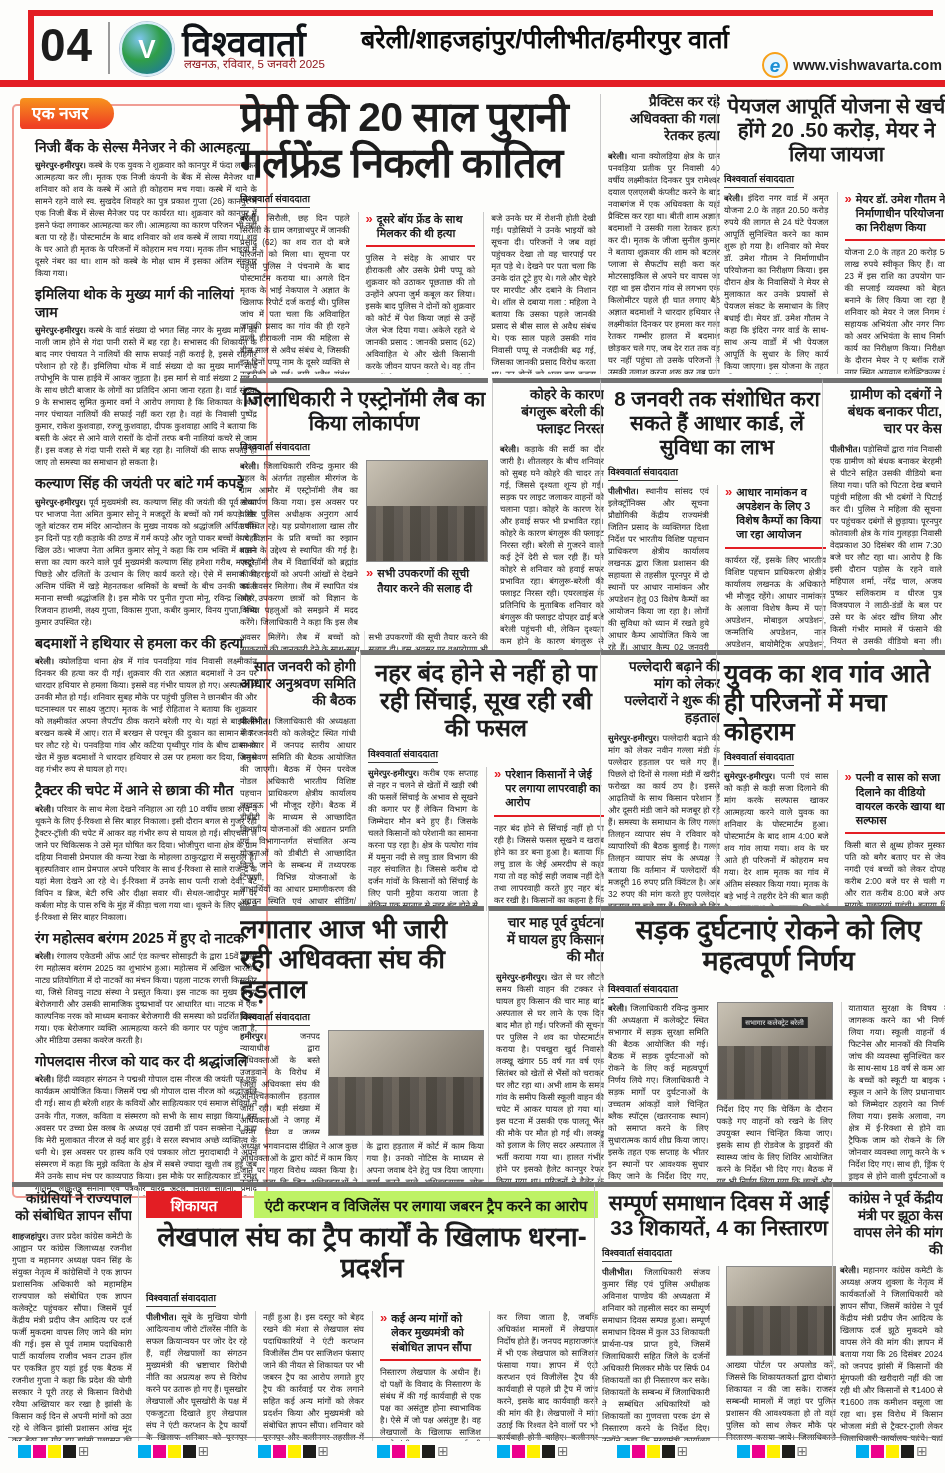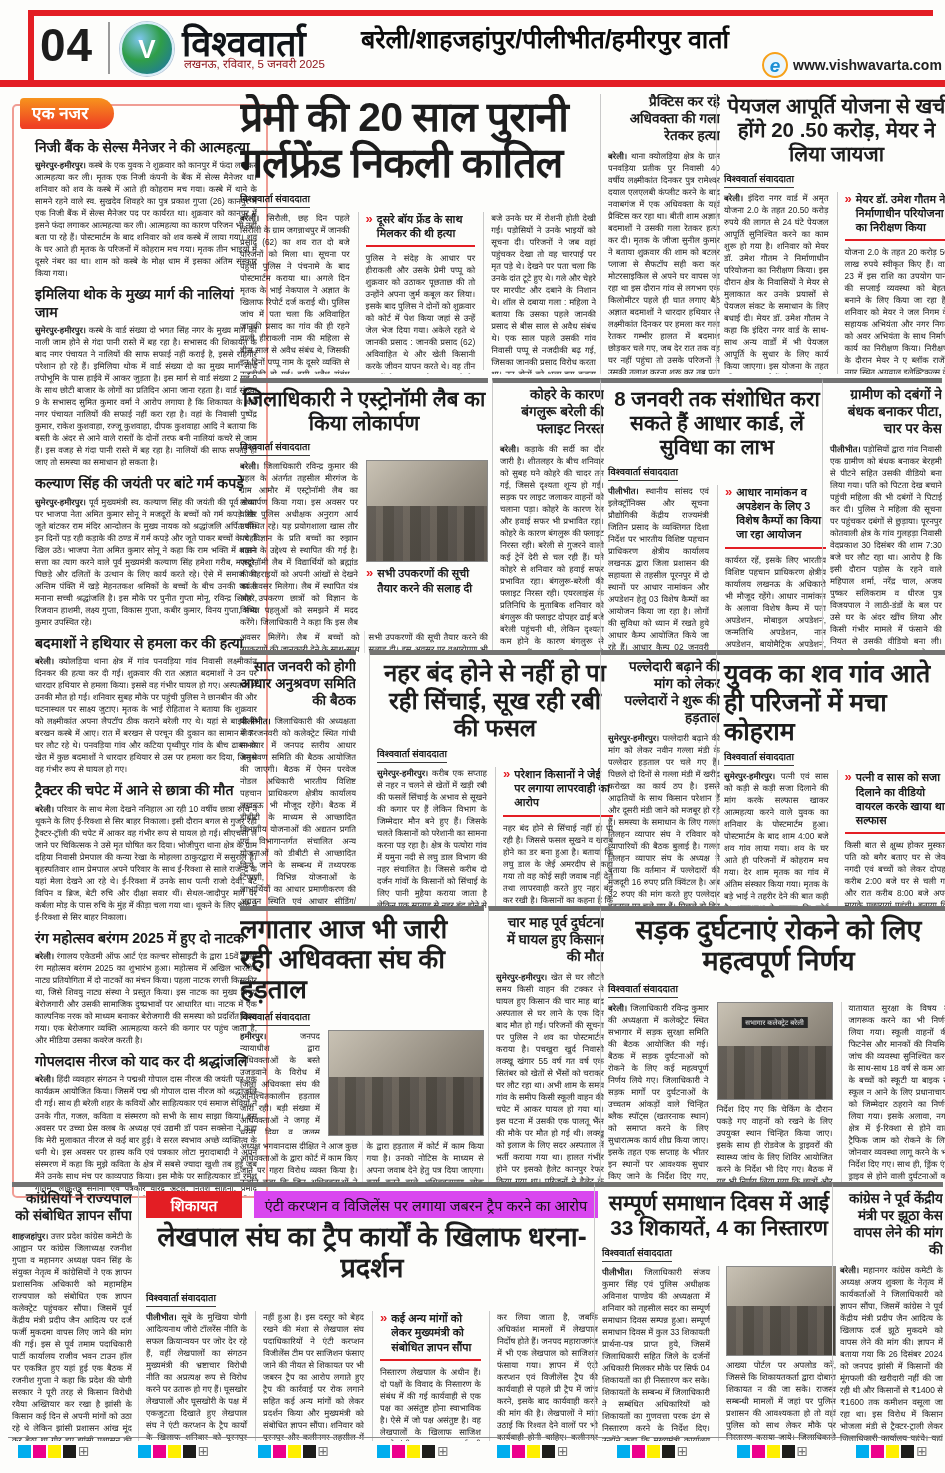--- a/index.html
+++ b/index.html
@@ -47,21 +47,21 @@
       border:1px solid #888;position:relative;flex-shrink:0}
   .photo .ph-label{position:absolute;left:50%;top:14%;transform:translateX(-50%);
       background:#262626;color:#eee;font-size:7px;padding:1px 4px;white-space:nowrap}
   .photo .ph-people{position:absolute;bottom:0;left:0;right:0;height:55%;
       background:repeating-linear-gradient(90deg,#4a4540 0 9px,#5d564e 9px 16px,#39352f 16px 27px);opacity:.75}
   .vsep{border-left:1px solid #c9c9c9;padding-left:7px}
   .hsep{border-top:5px solid #737373;padding-top:4px}
   
   .shikayat-box{background:var(--red);color:#fff;font-size:15px;font-weight:700;
       display:flex;align-items:center;justify-content:center;width:96px;height:27px;flex-shrink:0}
-  .cream-strip{background:#d946ef;color:#141414;font-size:14.5px;font-weight:400;
+  .cream-strip{background:#bef264;color:#141414;font-size:14.5px;font-weight:700;
       display:flex;align-items:center;justify-content:center;flex-grow:1;height:27px}
   
   .print-rule{position:absolute;left:8px;top:1437px;width:929px;height:1px;background:#8d8d8d}
   .cbars{position:absolute;left:18px;top:1444px;width:910px;display:flex;justify-content:space-between}
   .cgroup{display:flex;gap:2px;align-items:center}
   .sq{width:13px;height:13px}
   .sq.c{background:#00adee}.sq.m{background:#ec008c}.sq.y{background:#ffef00}.sq.k{background:#1d1d1b}
   .reg{font-size:14px;color:#777;line-height:1}
   :root{--red:#e31e24}
 </style>
@@ -212,21 +212,21 @@
     </p>
   </div>
 
   <div class="abs hsep" style="left:240px;top:650px;width:116px;height:252px">
     <h4 class="h-sm">सात जनवरी को होगी आधार अनुश्रवण समिति की बैठक</h4>
     <p class="body-txt" style="margin:5px 0 0">
       <b class="city">पीलीभीत।</b> <span>जिलाधिकारी की अध्यक्षता में 7 जनवरी को कलेक्ट्रेट स्थित गांधी सभागार में जनपद स्तरीय आधार अनुश्रवण समिति की बैठक आयोजित की जाएगी। बैठक में ऐमन परवेज नोडल अधिकारी भारतीय विशिष्ट पहचान प्राधिकरण क्षेत्रीय कार्यालय लखनऊ भी मौजूद रहेंगे। बैठक में डीबीटी के माध्यम से आच्छादित विभागीय योजनाओं की अद्यतन प्रगति एवं विभागान्तर्गत संचालित अन्य योजनाओं को डीबीटी से आच्छादित किये जाने के सम्बन्ध में तथ्यपरक टिप्पणी, विभिन्न योजनाओं के लाभार्थियों का आधार प्रमाणीकरण की अद्यतन स्थिति एवं आधार सीडिंग/डीबीटी से वंचित परिवारों की योजनावार समीक्षा की जायेगी। जिलाधिकारी ने सभी सम्बन्धित अधिकारियों को बैठक में समय से उपस्थित होने के निर्देश दिए हैं।</span>
     </p>
   </div>
 
-  <div class="abs vsep hsep" style="left:369px;top:650px;width:236px;height:252px">
+  <div class="abs vsep hsep" style="left:360px;top:650px;width:236px;height:252px">
     <h2 class="h-lg" style="font-size:24px;text-align:center">नहर बंद होने से नहीं हो पा रही सिंचाई, सूख रही रबी की फसल</h2>
     <div class="byline">विश्ववार्ता संवाददाता</div>
     <div class="row" style="height:170px">
       <div class="body-txt" style="width:112px">
         <b class="city">सुमेरपुर-हमीरपुर।</b> <span>करीब एक सप्ताह से नहर न चलने से खेतों में खड़ी रबी की फसलें सिंचाई के अभाव से सूखने की कगार पर हैं लेकिन विभाग के जिम्मेदार मौन बने हुए हैं। जिसके चलते किसानों को परेशानी का सामना करना पड़ रहा है। क्षेत्र के पत्योरा गांव में यमुना नदी से लघु डाल विभाग की नहर संचालित है। जिससे करीब दो दर्जन गांवों के किसानों को सिंचाई के लिए पानी मुहैया कराया जाता है लेकिन एक सप्ताह से नहर बंद होने से गेहूं, चना, मटर, सरसों समेत अन्य फसलें सिंचाई के अभाव में सूख रही हैं। पत्योरा निवासी किसान कितना निषाद, बद्री, रतीराम, बदलू, गमख्वरूप, भोला सिंह आदि ने बताया कि उनके खेतों में खड़ी फसलों को वर्तमान में सिंचाई की जरूरत है। लेकिन</span>
       </div>
       <div style="width:112px" class="vsep">
         <div class="subhead">
           <span class="mark">»</span>
           <span>परेशान किसानों ने जेई पर लगाया लापरवाही का आरोप</span>

